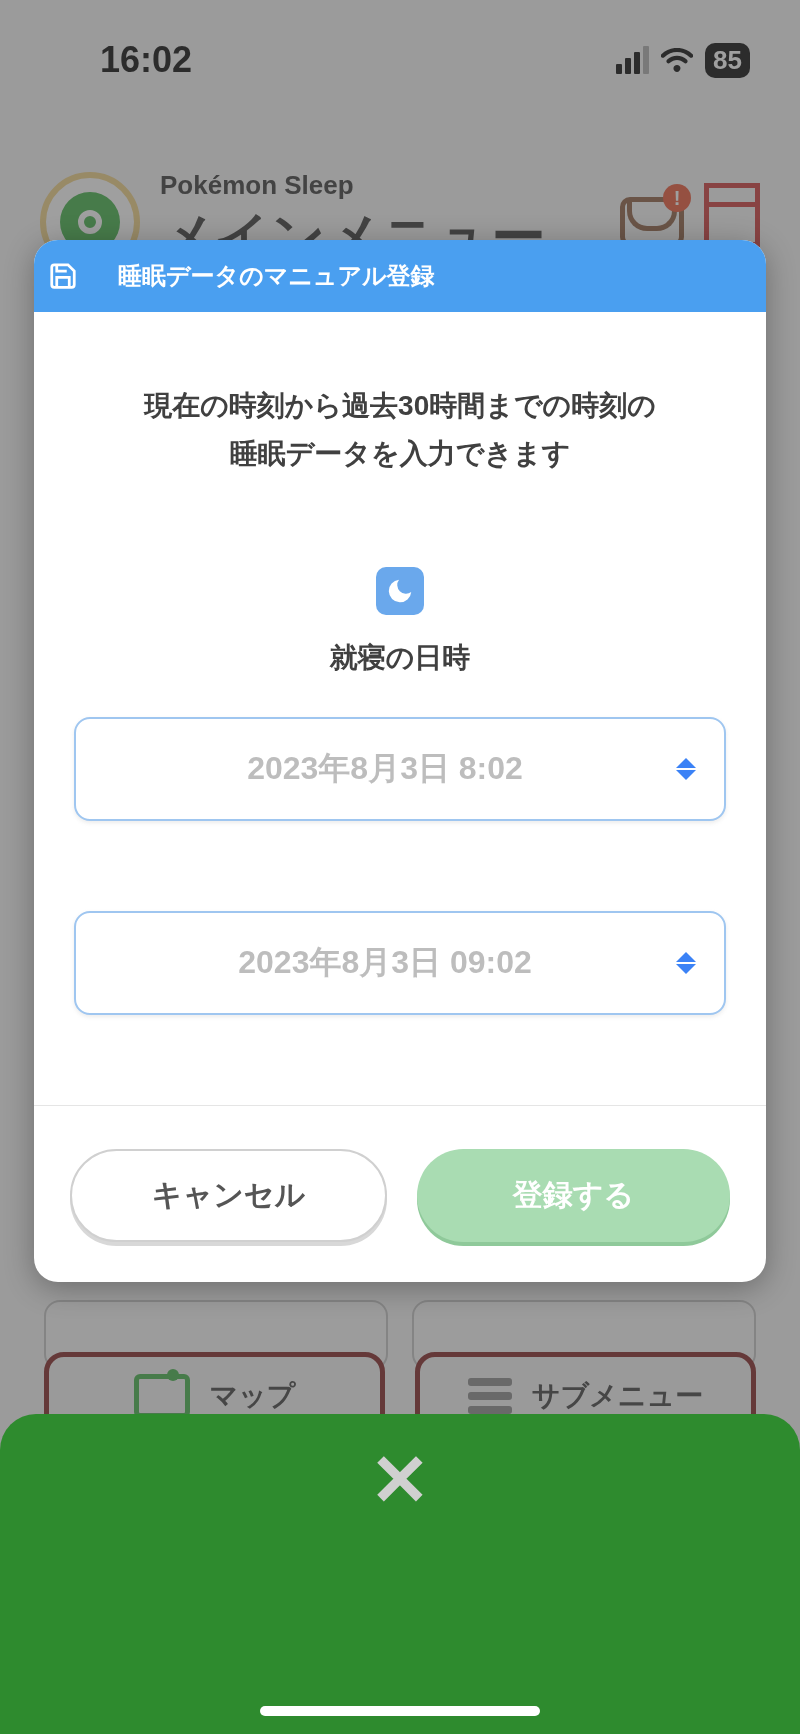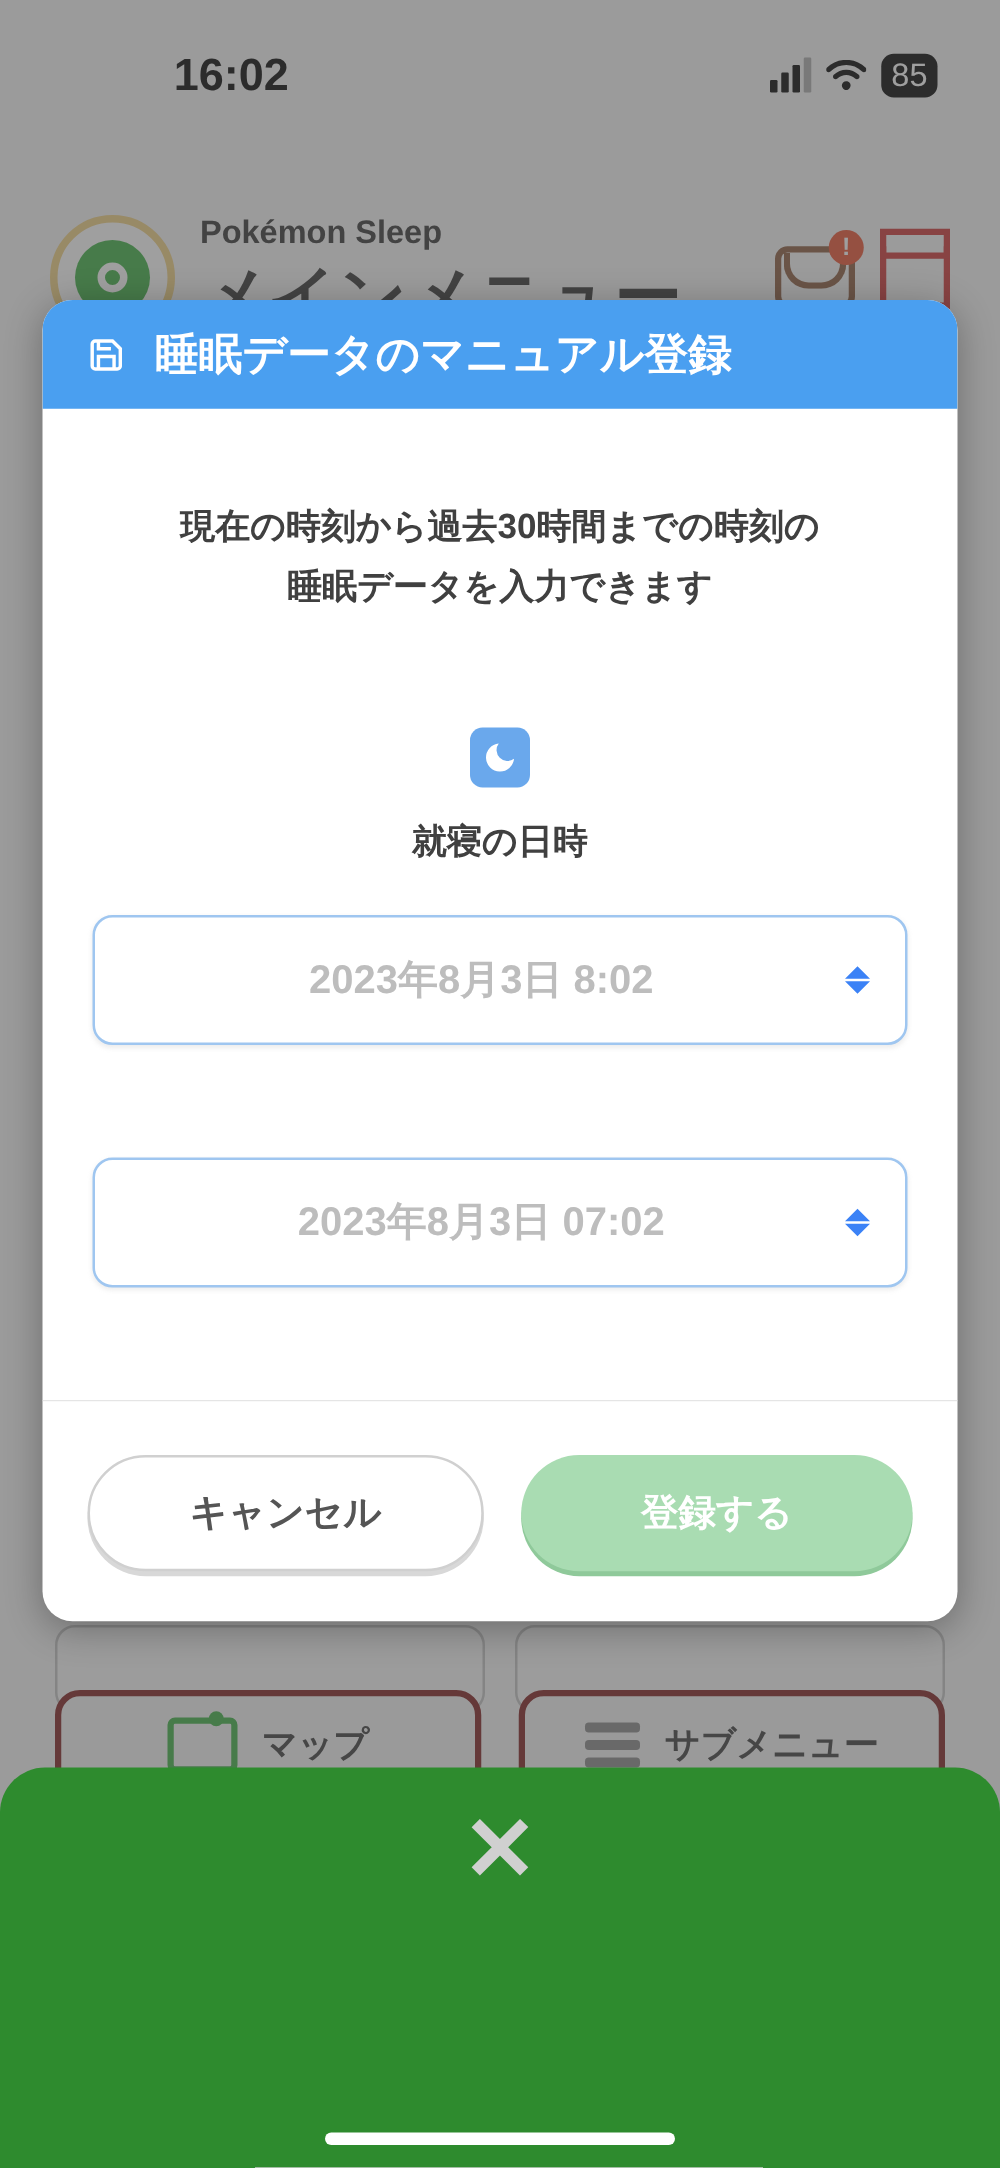--- a/index.html
+++ b/index.html
@@ -18,31 +18,30 @@
     }
     .status-bar {
       position: absolute;
       top: 0; left: 0; right: 0;
       height: 100px;
       display: flex;
       justify-content: space-between;
       align-items: center;
       padding: 20px 50px 0 100px;
       font-weight: 700;
-      margin-left: 39px;
     }
     .status-time { font-size: 36px; }
     .status-right { display: flex; align-items: center; gap: 12px; }
     .sig-bars { display: flex; align-items: flex-end; gap: 3px; }
     .sig-bars span { width: 6px; background: #000; border-radius: 1px; }
     .sig-bars span:nth-child(1){height:10px}
     .sig-bars span:nth-child(2){height:16px}
     .sig-bars span:nth-child(3){height:22px}
     .sig-bars span:nth-child(4){height:28px; background:#aaa}
-    .bat-pill { background:#000;color:#fff;border-radius:10px;padding:2px 8px;font-size:26px;font-weight:400;}
+    .bat-pill { background:#000;color:#fff;border-radius:10px;padding:2px 8px;font-size:26px;font-weight:700;}
     .bg-header {
       position: absolute;
       top: 170px; left: 40px; right: 40px;
       display: flex; align-items: center; gap: 20px;
     }
     .poke-circle {
       width: 100px; height: 100px; border-radius: 50%;
       background: #fff; border: 6px solid #f0d080;
       display:flex;align-items:center;justify-content:center;
     }
@@ -66,23 +65,23 @@
       background: #fff;
       border-radius: 24px;
       box-shadow: 0 6px 30px rgba(0,0,0,0.3);
       overflow: hidden;
     }
     .modal-header {
       background: #4a9ff0;
       color: #fff;
       display: flex;
       align-items: center;
-      gap: 24px;
-      padding: 20px 36px;
-      font-size: 35px;
+      gap: 40px;
+      padding: 20px 14px;
+      font-size: 24px;
       font-weight: 700;
     }
     .save-icon svg{display:block;}
 
     .modal-body { padding: 70px 40px 90px; }
     .info-text {
       text-align: center;
       font-size: 28px;
       font-weight: 700;
       color: #404040;
@@ -249,21 +248,21 @@
         <span>2023年8月3日  8:02</span>
         <span class="picker-caret">
             <span class="up"></span>
             <span class="down"></span>
           </span>
       </button>
     </div>
 
     <div class="field-group">
       <button class="picker-btn">
-        <span>2023年8月3日  07:02</span>
+        <span>2023年8月3日  09:02</span>
         <span class="picker-caret">
             <span class="up"></span>
             <span class="down"></span>
           </span>
       </button>
     </div>
   </div>
 
   <div class="modal-footer">
     <button class="btn btn-cancel">キャンセル</button>

